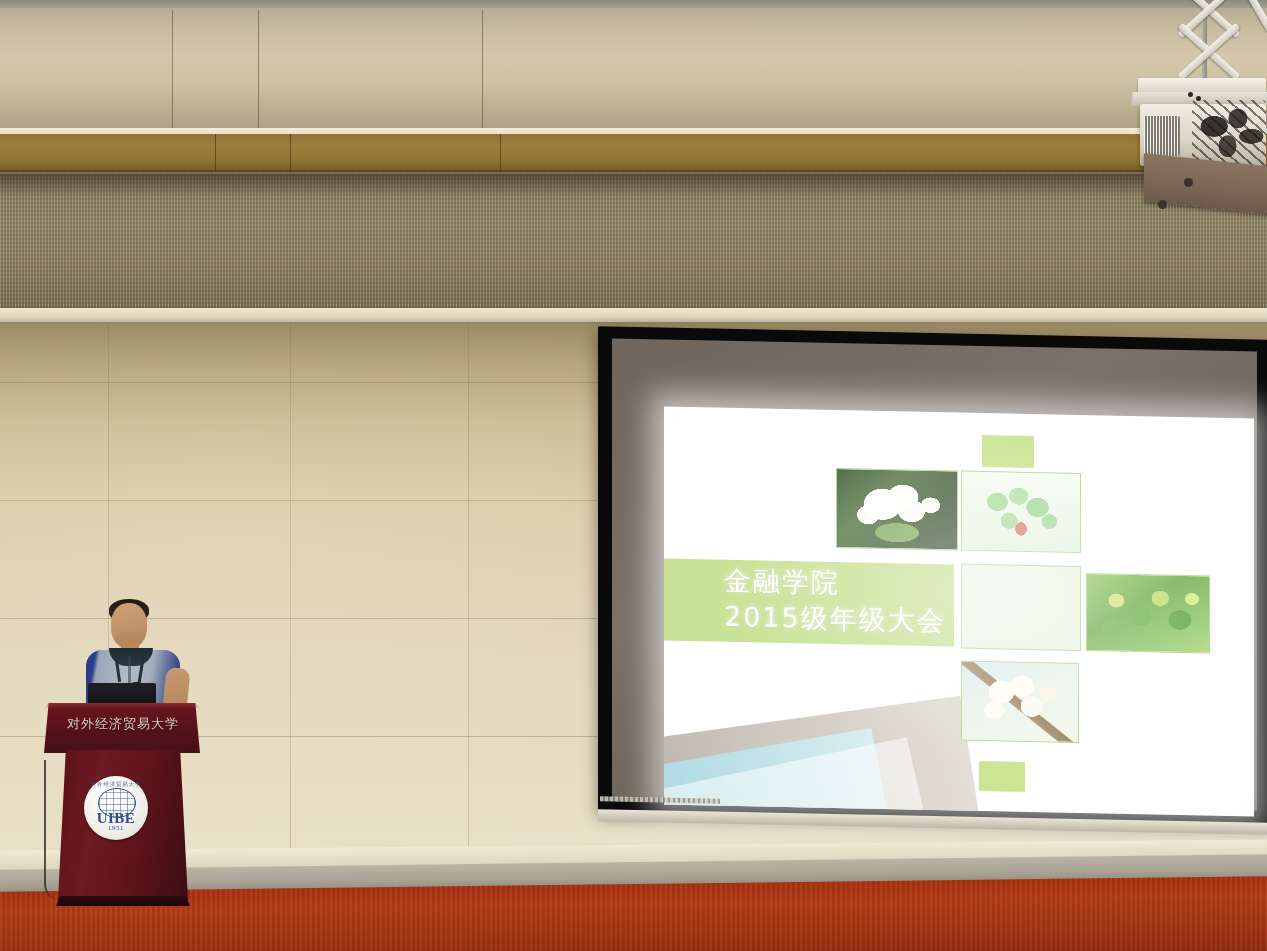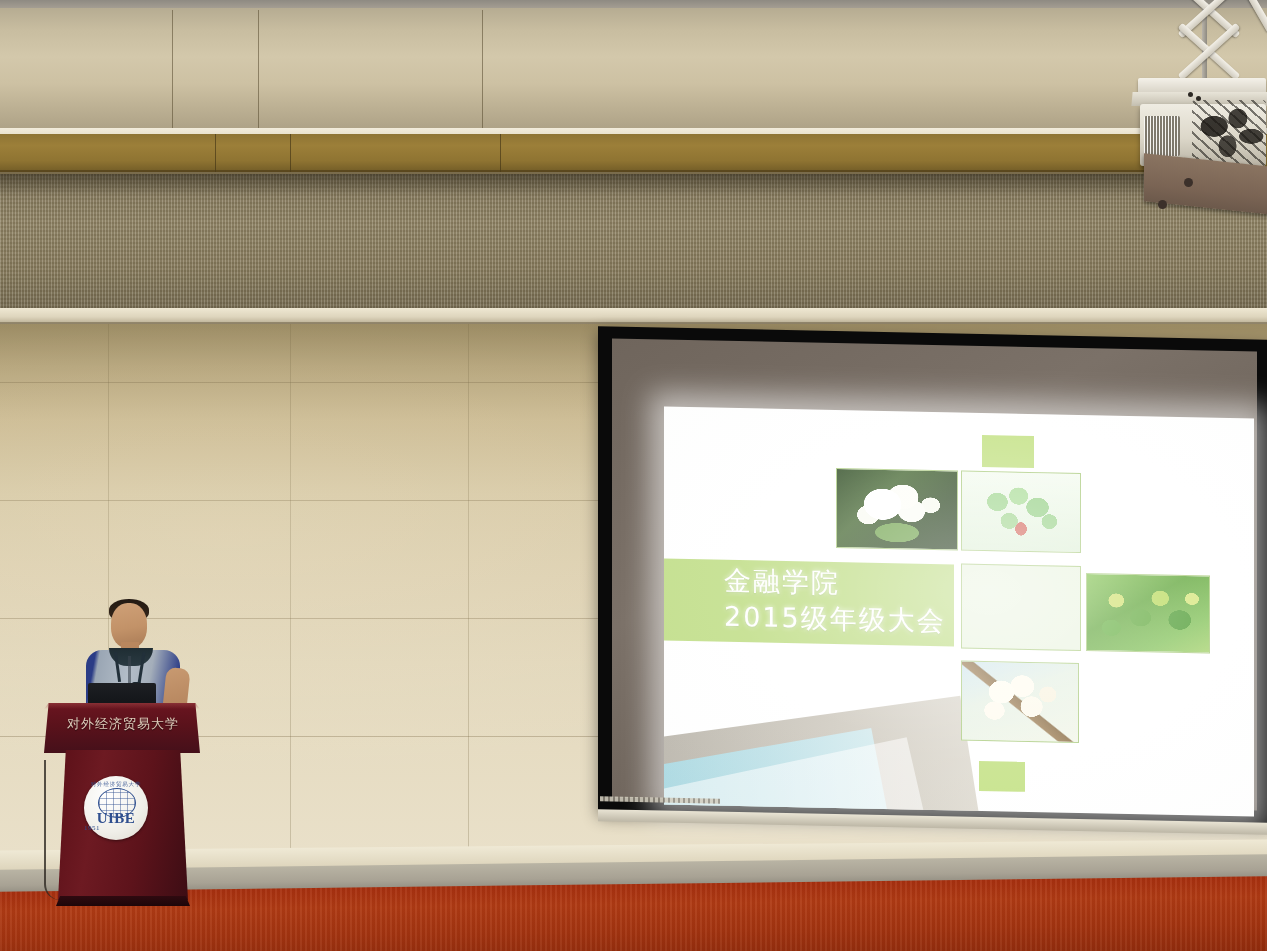--- a/index.html
+++ b/index.html
@@ -552,21 +552,21 @@
     text-align: center;
     color: #2f4f8f;
     font-family: "Liberation Serif", serif;
     font-size: 15px;
     font-weight: bold;
     letter-spacing: 0.5px;
   }
   .podium-logo-year {
     position: absolute;
     left: 0; top: 48px; width: 64px;
-    text-align: left;
+    text-align: center;
     color: #2f4f8f;
     font-family: "Liberation Serif", serif;
     font-size: 7px;
     letter-spacing: 0.5px;
   }
   .podium-logo-cn {
     position: absolute;
     left: 0; top: 5px; width: 64px;
     text-align: center;
     color: #2f4f8f;

